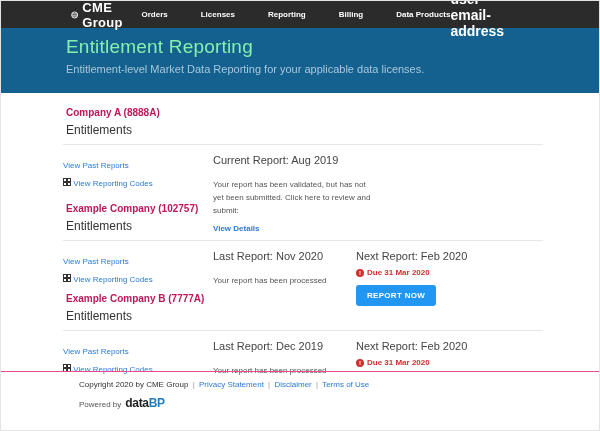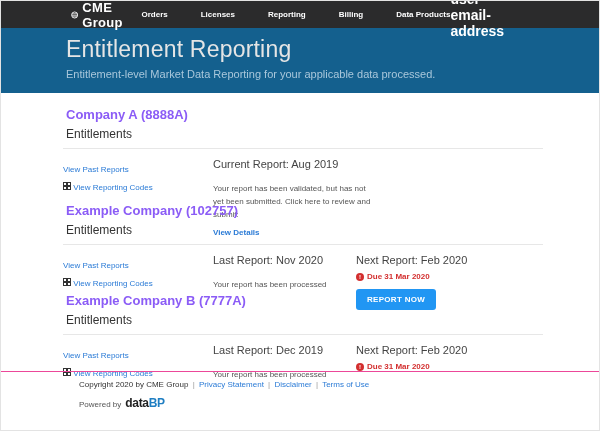--- a/index.html
+++ b/index.html
@@ -15,28 +15,28 @@
     padding:0 74px 0 70px;
     justify-content:center;
   }
   .logo { display:flex; align-items:center; gap:4px; color:#fff; font-size:13px; font-weight:bold; letter-spacing:.3px; cursor:pointer; }
   .globe { width:12px; height:12px; display:block; }
   .nav-items { display:flex; gap:33px; margin-left:14px; }
   .nav-item { color:#fff; font-size:8px; font-weight:bold; cursor:pointer; white-space:nowrap; }
   .user-email { margin-left:auto; color:#fff; font-size:14px; font-weight:bold; }
   
   .hero { height:65px; background:#14608e; padding:8px 0 0 65px; }
-  .hero-title { color:#e5e5e5; font-size:23px; font-weight:500; letter-spacing:.2px; }
+  .hero-title { color:#86efac; font-size:19px; font-weight:500; letter-spacing:.2px; }
   .hero-sub { color:#a9c7db; font-size:11px; margin-top:5px; }
   
   .section { position:absolute; left:62px; width:480px; }
   .section-1 { top:106px; }
   .section-2 { top:202px; }
   .section-3 { top:292px; }
-  .company-heading { font-size:13px; font-weight:700; color:#8b5cf6; padding-left:3px; }
+  .company-heading { font-size:10px; font-weight:700; color:#be185d; padding-left:3px; }
   .entitlements { font-size:12px; color:#333; margin-top:5px; padding:0 0 7px 3px; border-bottom:1px solid #e7e7e7; }
   .row { display:flex; margin-top:9px; }
   .col-links { width:150px; }
   .col-mid { width:143px; }
   .col-right { flex:1; }
   .link { font-size:8px; color:#2b7bd6; text-decoration:none; cursor:pointer; display:inline-flex; align-items:center; gap:3px; }
   .link-row2 { margin-top:6px; display:block; }
   .codes-icon { width:8px; height:8px; flex:0 0 auto; }
   .rep-title { font-size:11px; color:#444; }
   .rep-msg { font-size:8px; color:#555; line-height:1.6; margin-top:13px; width:158px; }
@@ -78,21 +78,21 @@
       <span class="nav-item">Licenses</span>
       <span class="nav-item">Reporting</span>
       <span class="nav-item">Billing</span>
       <span class="nav-item">Data Products</span>
     </div>
     <span class="user-email">user-email-address</span>
   </div>
 
   <div class="hero">
     <div class="hero-title">Entitlement Reporting</div>
-    <div class="hero-sub">Entitlement-level Market Data Reporting for your applicable data processed.</div>
+    <div class="hero-sub">Entitlement-level Market Data Reporting for your applicable data licenses.</div>
   </div>
 
   <div class="section section-1">
     <div class="company-heading">Company A (8888A)</div>
     <div class="entitlements">Entitlements</div>
     <div class="row">
       <div class="col-links">
         <a class="link">View Past Reports</a>
         <a class="link link-row2">
           <svg class="codes-icon" viewBox="0 0 8 8">

